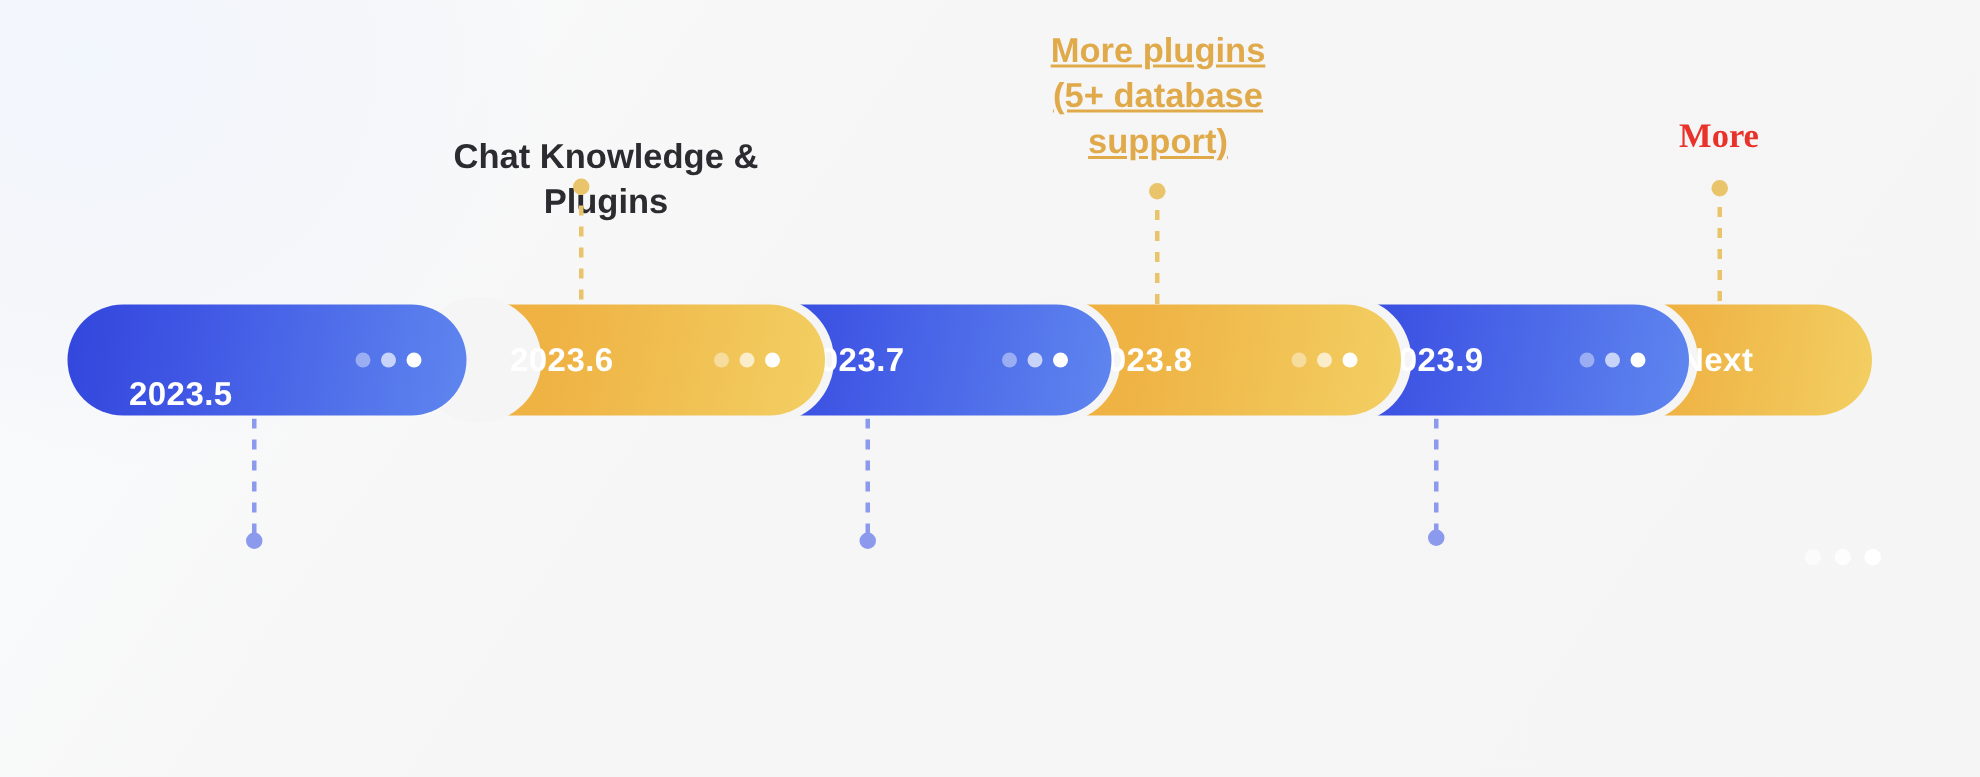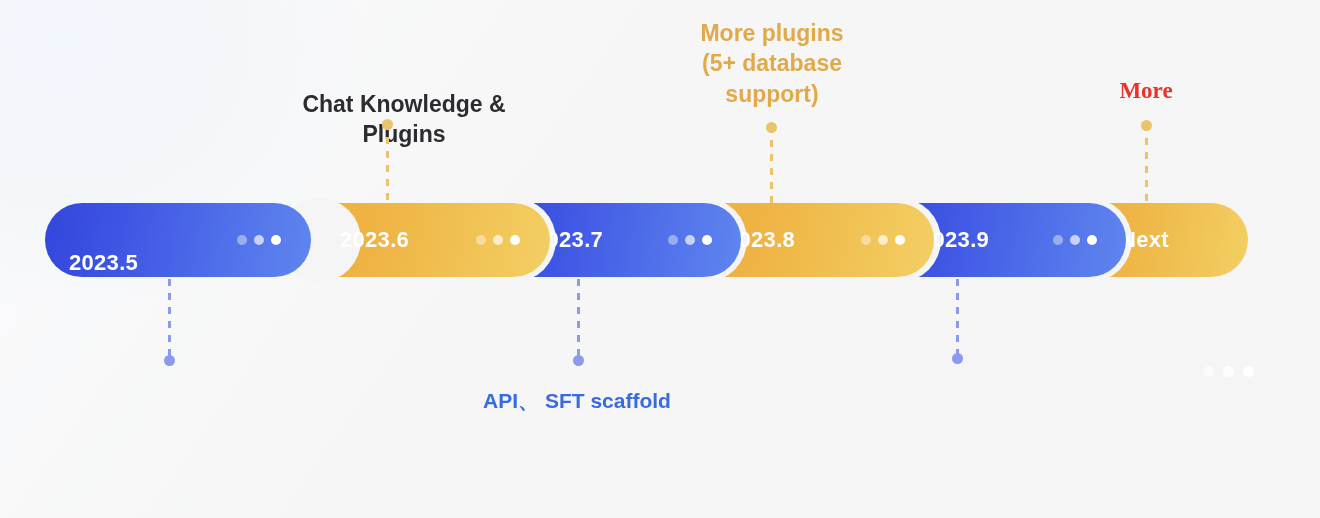--- a/index.html
+++ b/index.html
@@ -116,21 +116,21 @@
 
   
   .label {
     position: absolute;
     text-align: center;
     font-weight: bold;
     line-height: 1.32;
     white-space: pre-line;
   }
   .label.top-dark { color: #2b2b30; font-size: 23px; }
-  .label.top-gold { color: #e0aa4b; font-size: 23px; }
+  .label.top-gold { color: #e0aa4b; font-size: 23px; text-decoration: underline; }
   .label.top-red  { color: #e8322a; font-size: 23px; }
   .label.bottom-blue { color: #3a6ae0; font-size: 21px; }
 
   
   #deco-dots {
     position: absolute;
     left: 1203px;
     top: 366px;
     display: flex;
     gap: 9px;
@@ -171,21 +171,21 @@
   </div>
 
   <div class="conn up" style="left:1143px; top:124px; height:79px;">
     <div class="knob"></div>
     <div class="line"></div>
   </div>
 
   <div id="timeline">
 
     <div class="seg blue" style="left:0px; width:266px; z-index:6;">
-      <span class="seg-label" style="left:24px;margin-top:46px;">2023.5</span>
+      <span class="seg-label" style="left:41px;margin-top:46px;">2023.5</span>
       <span class="dots" style="right:30px;">
         <i></i>
           <i></i>
           <i></i>
       </span>
     </div>
 
     <div class="seg gold notch" style="left:243px; width:262px; z-index:5;">
       <span class="seg-label" style="left:52px;">2023.6</span>
       <span class="dots" style="right:30px;">
@@ -237,21 +237,20 @@
     <div class="line"></div>
     <div class="knob"></div>
   </div>
 
   <div class="conn down" style="left:954px; top:279px; height:81px;">
     <div class="line"></div>
     <div class="knob"></div>
   </div>
 
 
-  <div class="label bottom-blue" style="left:462px; top:387px; width:230px;">API、 SFT scaffold</div>
 
 
   <div id="deco-dots">
     <i></i>
       <i></i>
       <i></i>
   </div>
 
 </div>
 

